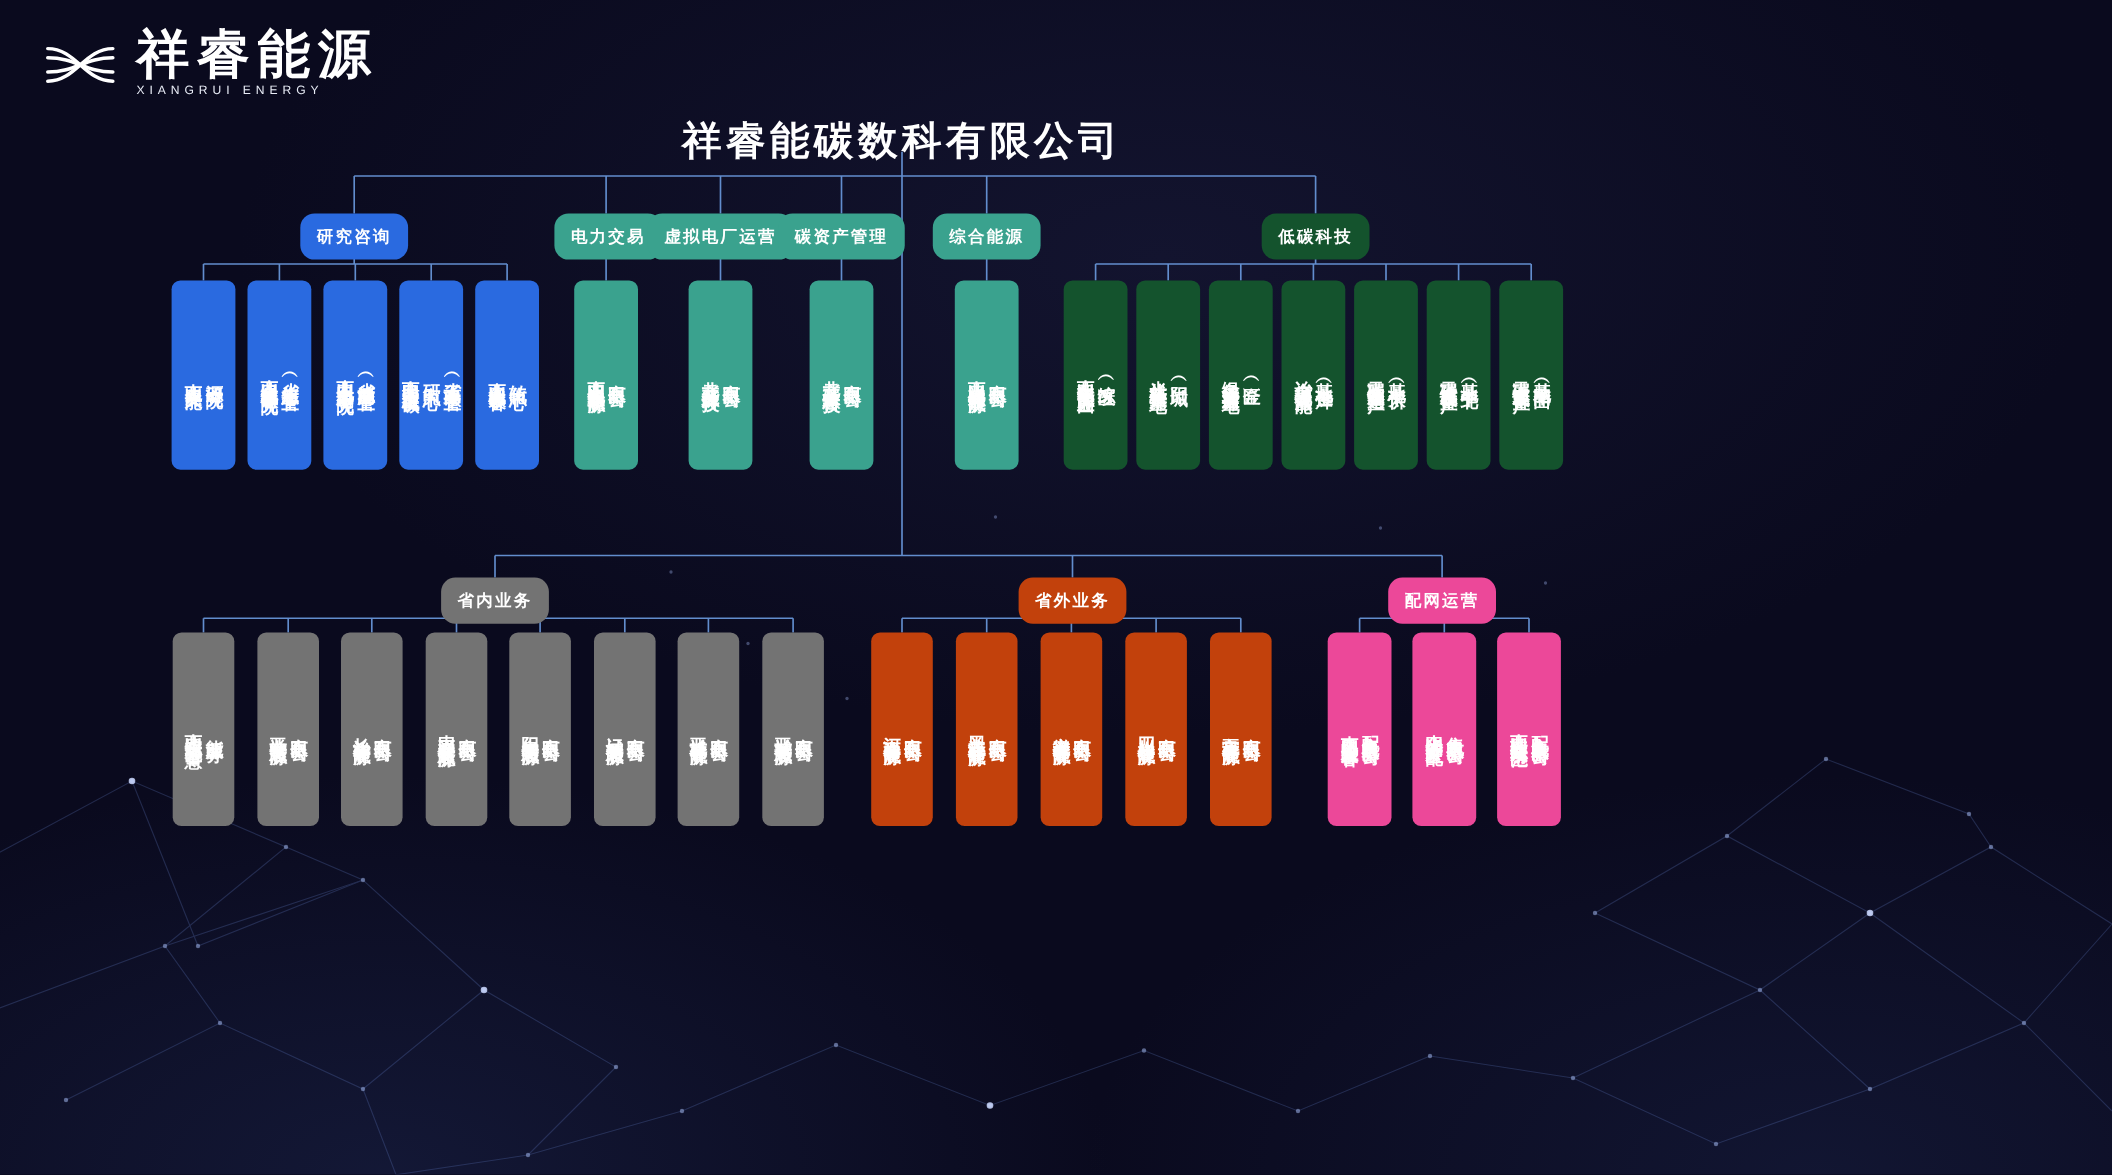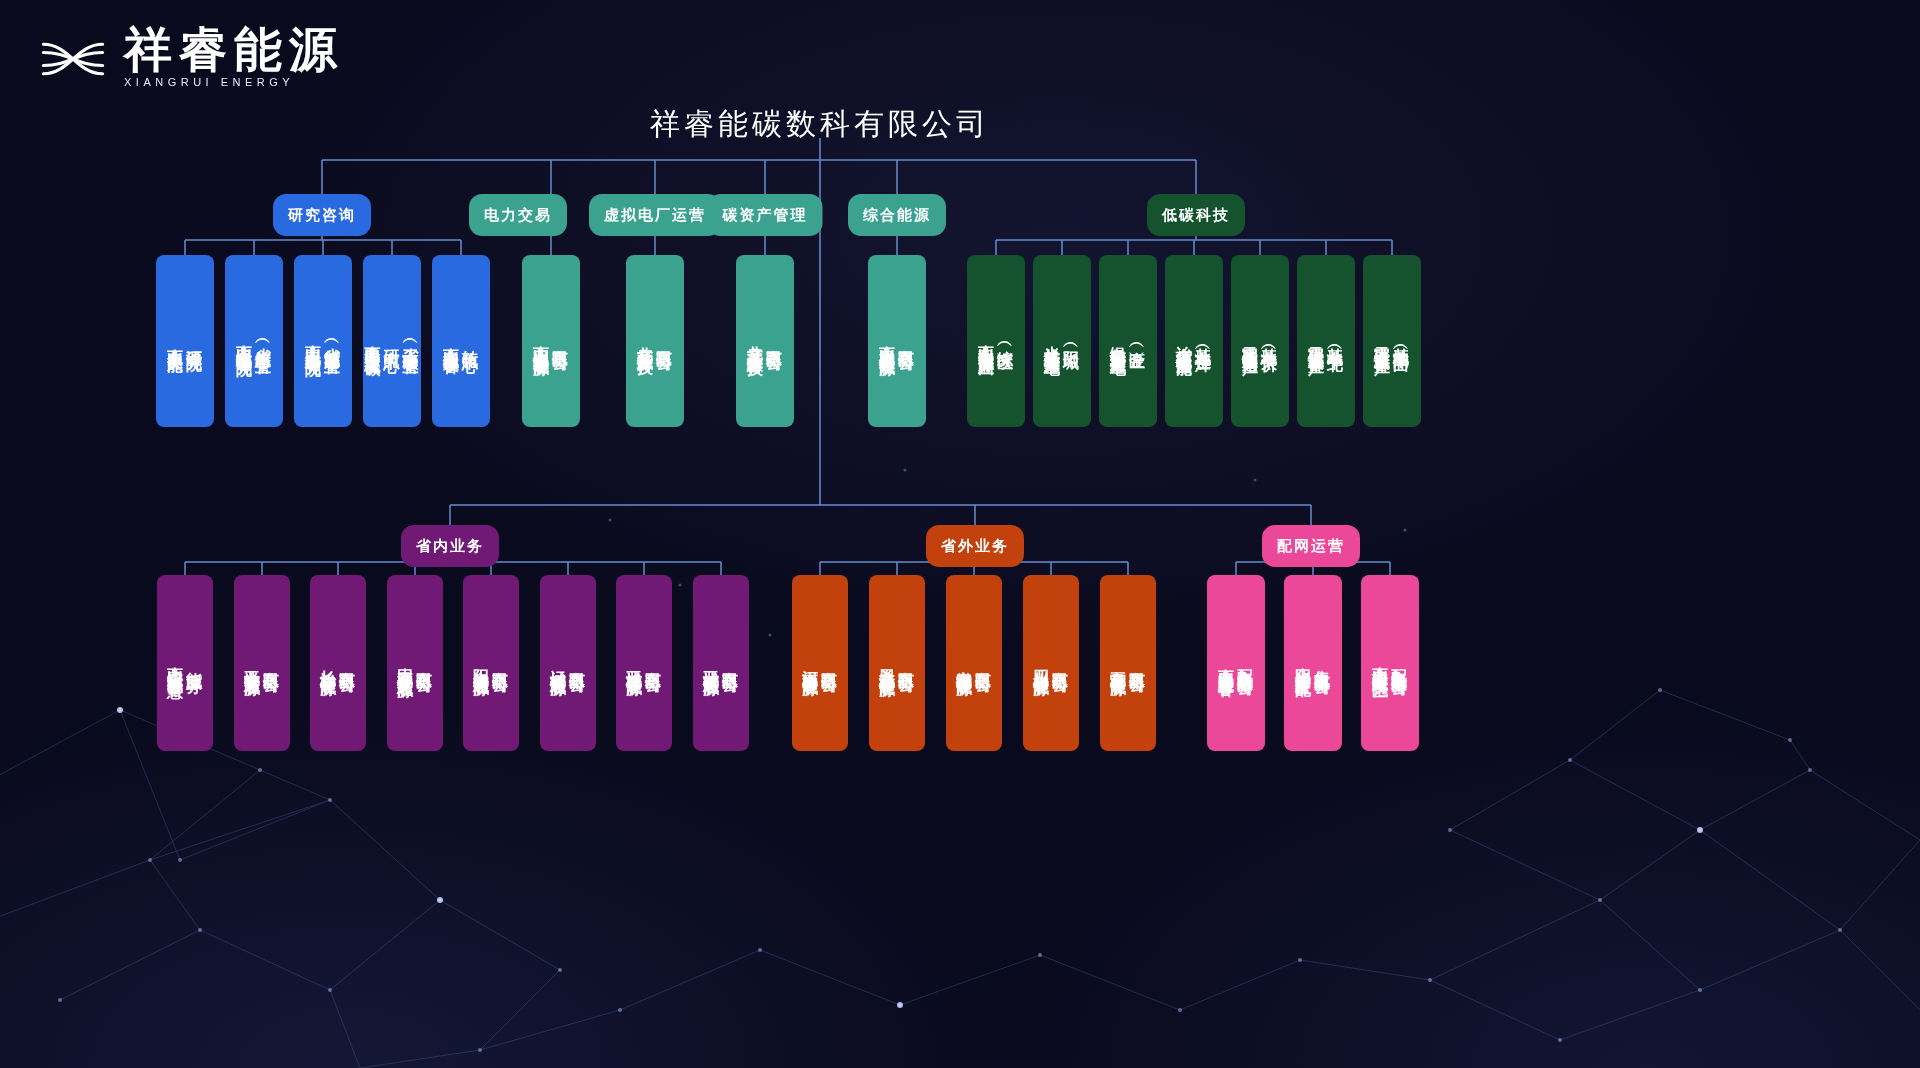--- a/index.html
+++ b/index.html
@@ -10,33 +10,33 @@
       radial-gradient(1200px 620px at 55% 22%, #13142f 0%, rgba(10,10,30,0) 70%),
       radial-gradient(950px 520px at 18% 100%, rgba(34,46,92,.38), rgba(0,0,0,0) 70%),
       radial-gradient(950px 520px at 86% 100%, rgba(34,46,92,.32), rgba(0,0,0,0) 70%);}
   .mesh{position:absolute;left:0;top:0;}
   .logo{position:absolute;left:36px;top:22px;display:flex;align-items:center;}
   .logo-mark{width:74px;height:74px;}
   .logo-text{margin-left:14px;}
   .logo-cn{color:#fff;font-size:48px;font-weight:700;letter-spacing:7px;line-height:40px;}
   .logo-en{color:#e8ecf6;font-size:11px;font-weight:400;letter-spacing:4.5px;margin-top:6px;}
   .title{position:absolute;left:820px;top:104px;transform:translateX(-50%);
-         color:#fff;font-size:30px;font-weight:400;letter-spacing:4px;white-space:nowrap;text-align:right;}
+         color:#fff;font-size:36px;font-weight:700;letter-spacing:4px;white-space:nowrap;text-align:right;}
   .connectors{position:absolute;left:0;top:0;}
   .pill{position:absolute;height:42px;transform:translateX(-50%);border-radius:13px;
         display:flex;align-items:center;justify-content:center;padding:0 15px;
         color:#fff;font-size:15px;font-weight:700;letter-spacing:2px;white-space:nowrap;}
   .node{position:absolute;border-radius:8px;display:flex;align-items:center;justify-content:center;}
   .node span{writing-mode:vertical-lr;text-orientation:mixed;white-space:pre-line;
              text-align:center;color:#fff;font-size:16px;font-weight:700;
              line-height:19px;letter-spacing:2px;}
   .blue{background:#2a6ae0;}
   .teal{background:#3aa28e;}
   .purple{background:#14532d;}
-  .dteal{background:#701a75;}
+  .dteal{background:#737373;}
   .orange{background:#c2410c;}
   .green{background:#ec4899;}
 </style>
 </head>
 <body>
 
 <div class="canvas">
   <div class="bg-glow"></div>
 
   <svg class="mesh" width="1920" height="1068">
@@ -136,21 +136,21 @@
       M450 505 V525 M975 505 V525 M1311 505 V525
       M450 551 V562 M185 562 H721
       M185 562 V575 M262 562 V575 M338 562 V575 M415 562 V575 M491 562 V575 M568 562 V575 M644 562 V575 M721 562 V575
       M975 551 V562 M820 562 H1128
       M820 562 V575 M897 562 V575 M974 562 V575 M1051 562 V575 M1128 562 V575
       M1311 551 V562 M1236 562 H1390
       M1236 562 V575 M1313 562 V575 M1390 562 V575"></path>
   </svg>
 
   <div class="pill blue" style="left:322px;top:194px">研究咨询</div>
-  <div class="pill teal" style="left:518px;top:194px">电力交易</div>
+  <div class="pill teal" style="left:553px;top:194px">电力交易</div>
   <div class="pill teal" style="left:655px;top:194px">虚拟电厂运营</div>
   <div class="pill teal" style="left:765px;top:194px">碳资产管理</div>
   <div class="pill teal" style="left:897px;top:194px">综合能源</div>
   <div class="pill purple" style="left:1196px;top:194px">低碳科技</div>
 
   <div class="node blue" style="left:156px;top:255px;width:58px;height:172px">
       <span>山西复兴能
 源研究院</span>
     </div>
   <div class="node blue" style="left:225px;top:255px;width:58px;height:172px">

